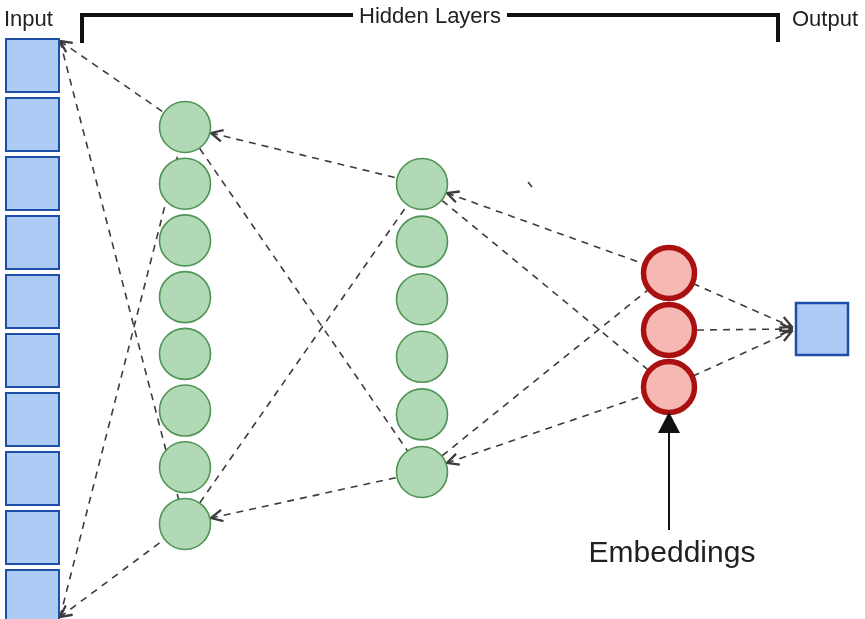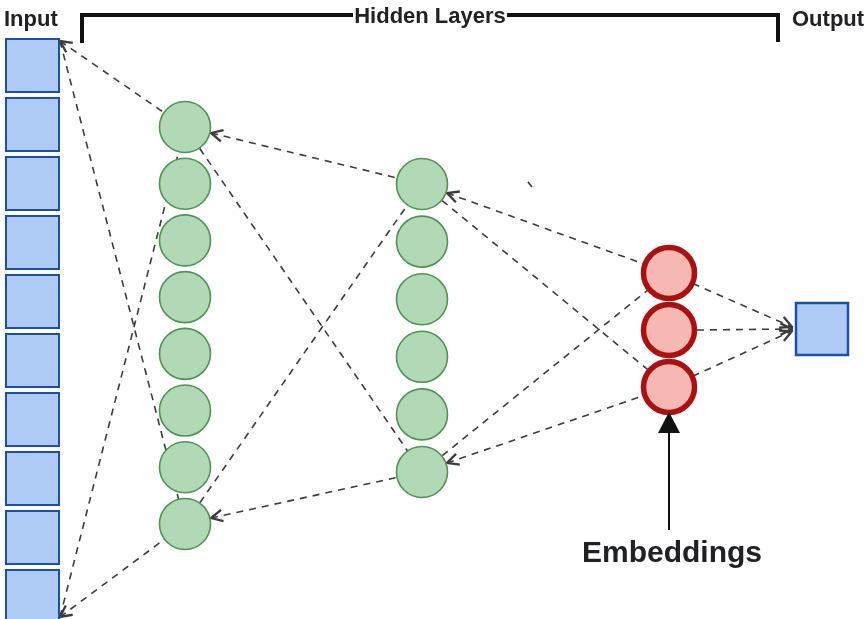--- a/index.html
+++ b/index.html
@@ -1,18 +1,18 @@
 <!DOCTYPE html>
 <html><head>
 <meta charset="utf-8">
 <style>
   html,body{margin:0;padding:0;background:#fff;}
   .stage{
     position:relative;width:865px;height:619px;background:var(--bg,#fff);
-    font-family:"Liberation Sans", sans-serif;overflow:hidden;font-weight:bold;
+    font-family:"Liberation Sans", sans-serif;overflow:hidden;
   }
   svg{display:block;}
   .label{fill:var(--text,#202124);font-family:"Liberation Sans",sans-serif;font-size:22px;}
   .label-big{fill:var(--text,#202124);font-family:"Liberation Sans",sans-serif;font-size:30px;}
   .bracket{stroke:var(--bracket,#111);stroke-width:4;fill:none;}
   .conn{stroke:var(--line,#3c3c3c);stroke-width:1.6;stroke-dasharray:7 6;fill:none;}
   .conn-head{stroke:var(--line,#3c3c3c);stroke-width:1.6;fill:none;}
   .callout{stroke:var(--bracket,#111);stroke-width:2;fill:none;}
   .callout-head{fill:var(--bracket,#111);stroke:none;}
 </style>

